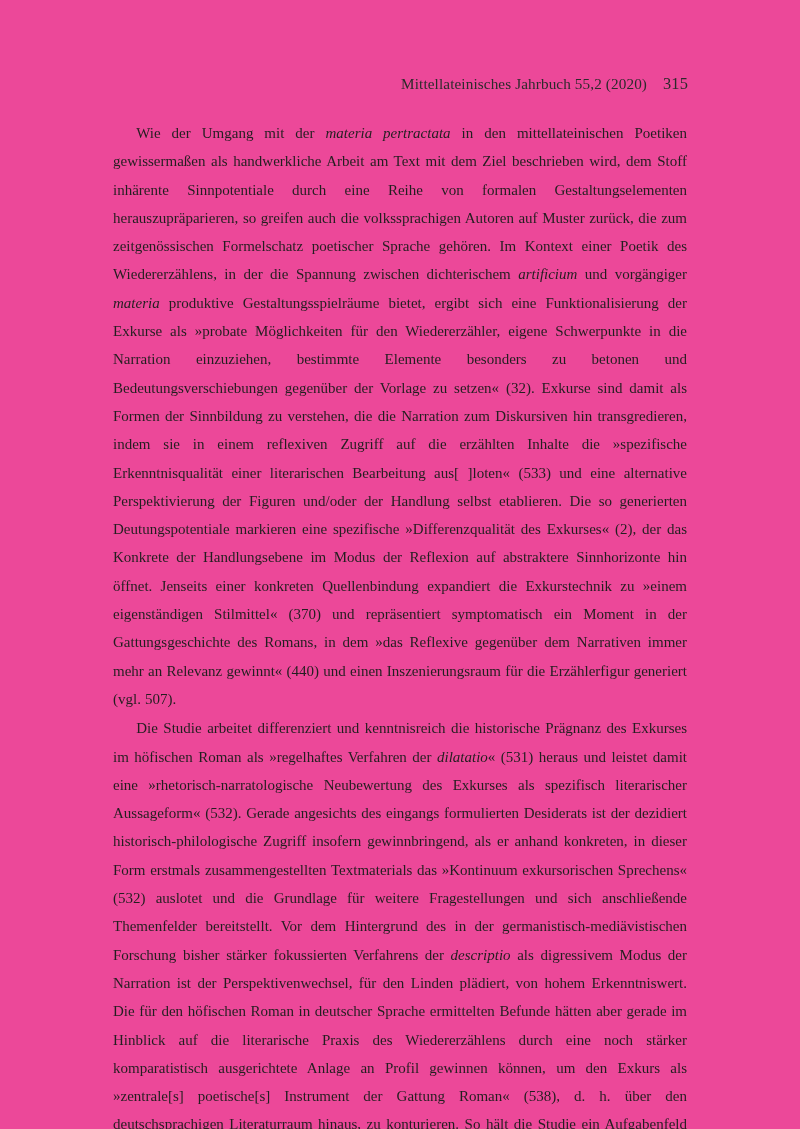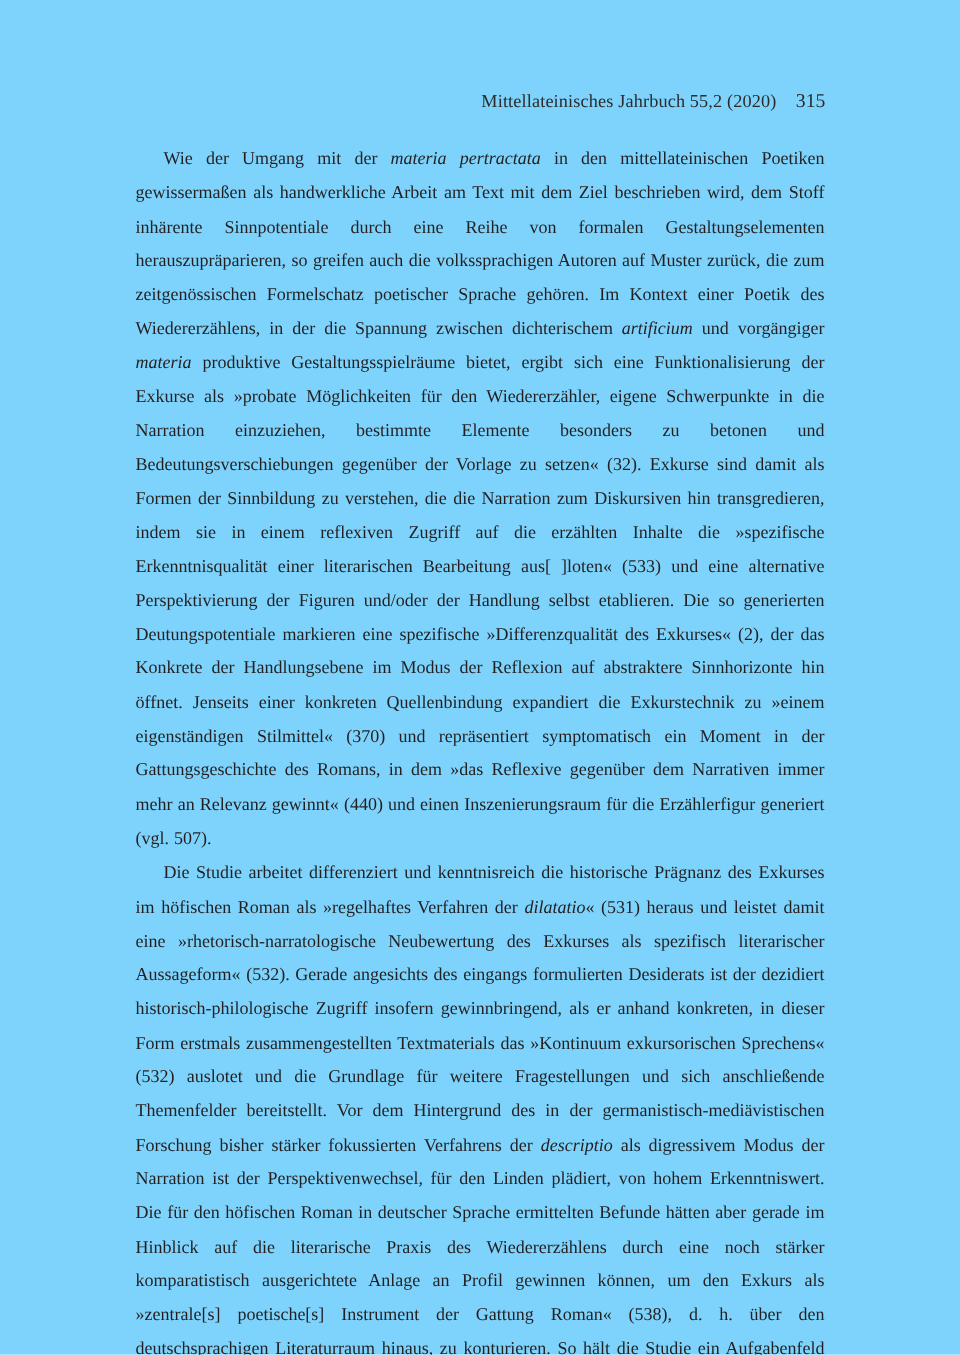--- a/index.html
+++ b/index.html
@@ -14,21 +14,21 @@
     overflow: hidden;
     font-family: "Liberation Serif", "DejaVu Serif", serif;
     color: #231f20;
     -webkit-font-smoothing: antialiased;
   }
   .page {
     position: relative;
     width: 800px;
     height: 1129px;
     box-sizing: border-box;
-    background: #7dd3fc;
+    background: #ec4899;
   }
   
   .running-head {
     position: absolute;
     top: 74px;
     left: 112px;
     width: 576px;
     text-align: right;
     font-size: 15.2px;
     letter-spacing: 0.12px;

